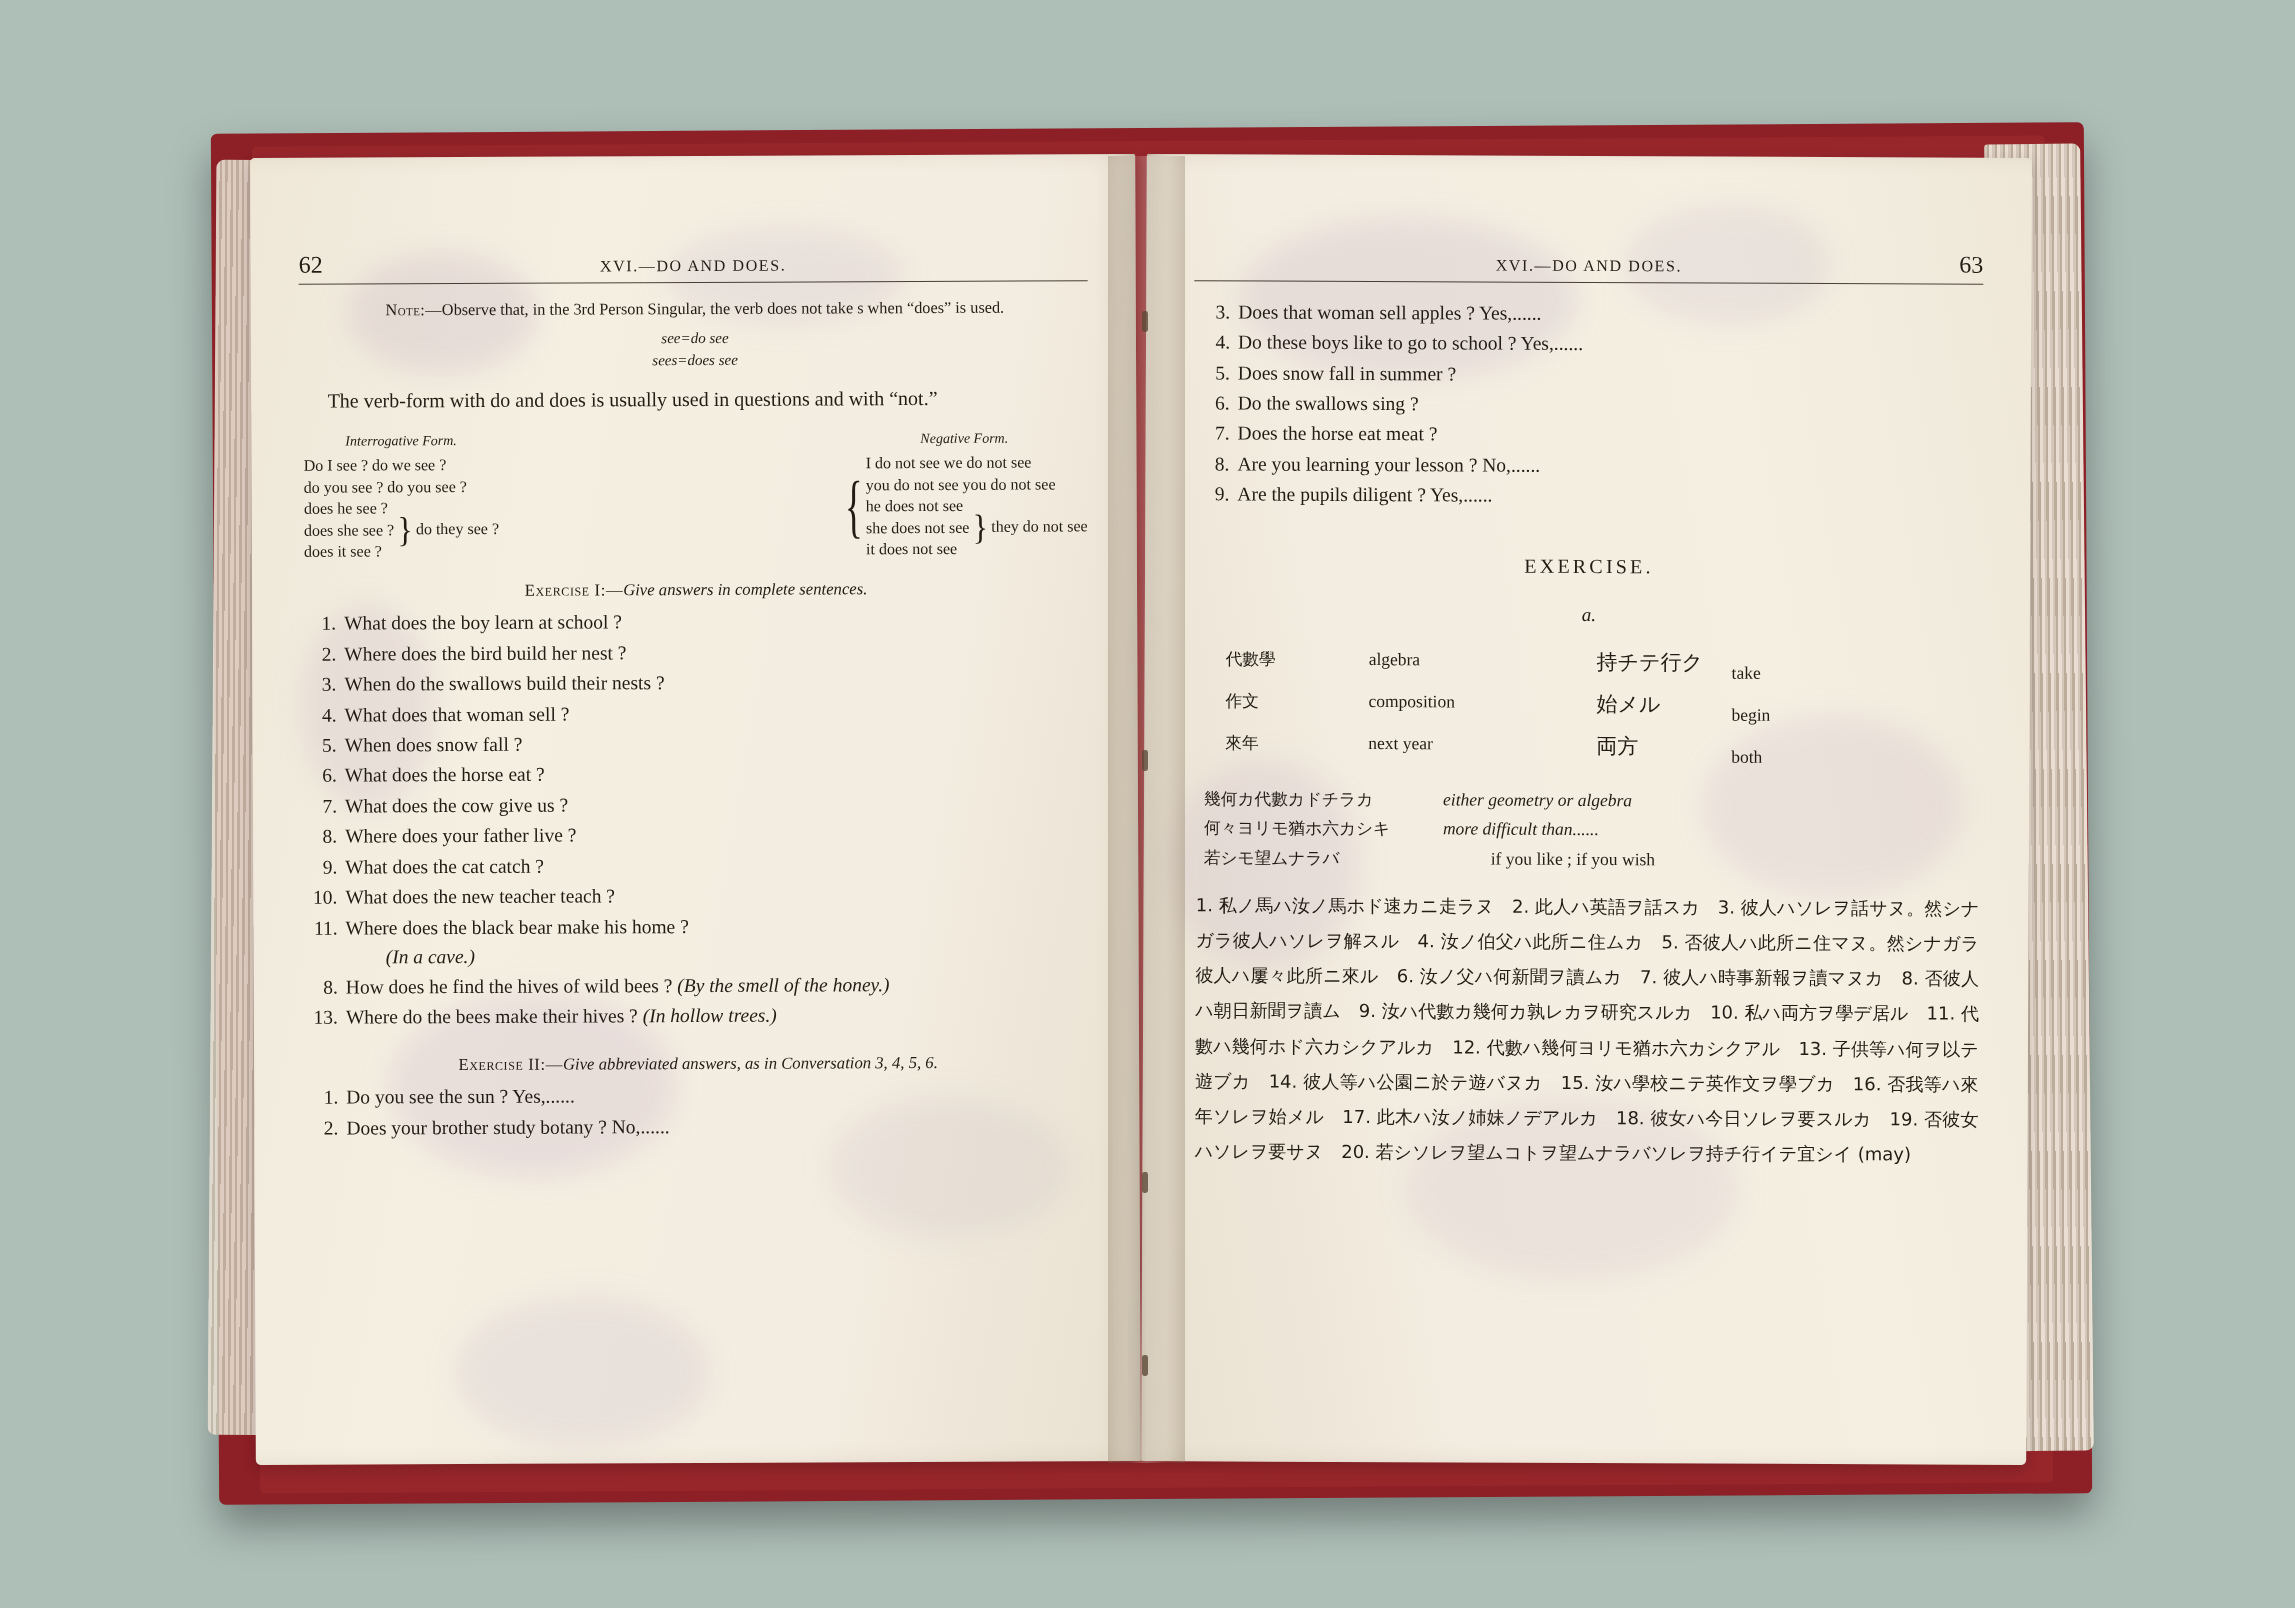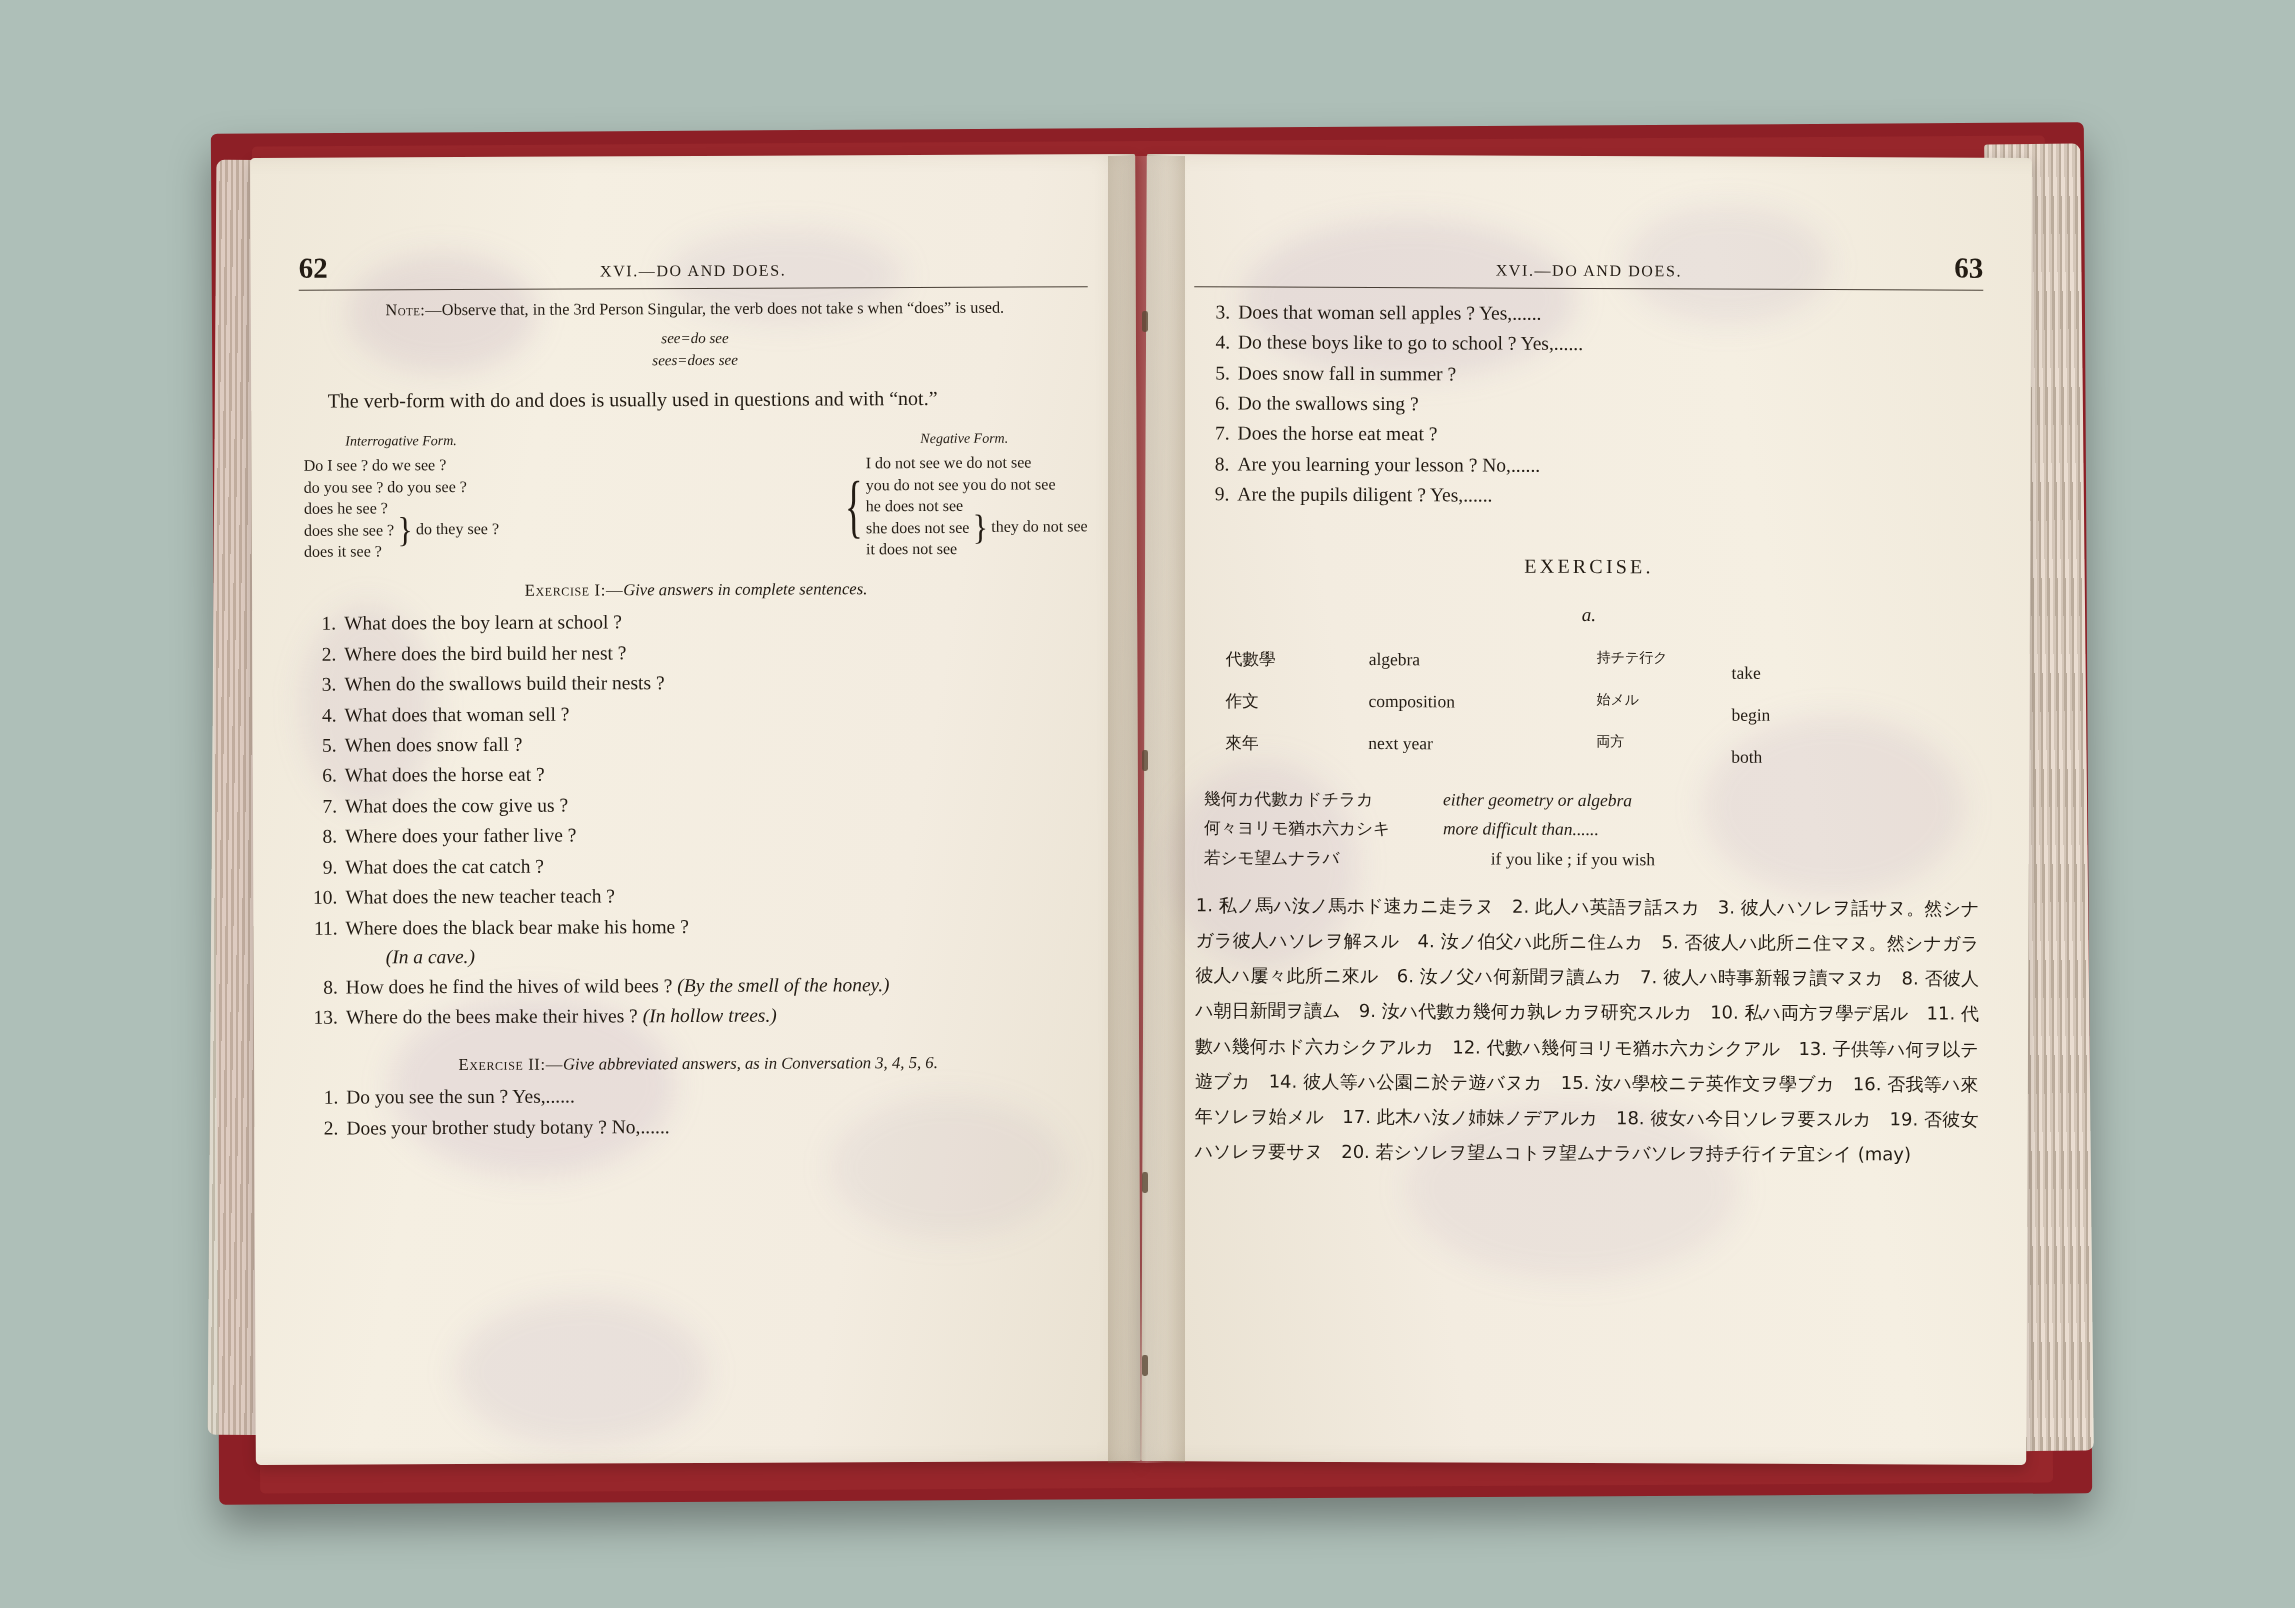--- a/index.html
+++ b/index.html
@@ -157,23 +157,22 @@
     height: 32px;
     font-size: 16px;
     letter-spacing: 1.1px;
   }
   .rh-row {
     display: flex;
     align-items: baseline;
     justify-content: space-between;
   }
   .folio {
-    font-size: 29px;
+    font-size: 24px;
     letter-spacing: 0;
-    font-weight: bold;
   }
   .rh-title {
     font-size: 16px;
     letter-spacing: 1.6px;
   }
   .rule {
     margin-top: 4.8px;
     height: 1.6px;
     background: #2a2118;
     opacity: .85;
@@ -283,21 +282,21 @@
     margin-bottom: 17.5px;
   }
   .vocab {
     margin: 0 24px 14.3px 32px;
     font-size: 17.5px;
     line-height: 1.7;
   }
   .vrow { display: flex; }
   .vrow .jp { width: 143px; flex: none; font-family: "DejaVu Sans", sans-serif; font-size: 16.7px; }
   .vrow .en { flex: 1; }
-  .vrow .jp2 { width: 135px; flex: none; font-family: Liberation Sans, sans-serif; font-size: 14px; }
+  .vrow .jp2 { width: 135px; flex: none; font-family: Liberation Mono, monospace; font-size: 21px; }
   .vrow .en2 { flex: 1; margin-top: 12px; }
   .vwide { display: flex; }
   .vwide .jpw { width: 239px; flex: none; font-family: "DejaVu Sans", sans-serif; font-size: 16.7px; }
   .vwide .enw { flex: 1; }
   .vwide .enw i { font-style: italic; }
 
   .jp-block {
     font-family: "DejaVu Sans", sans-serif;
     font-size: 18px;
     line-height: 1.95;

